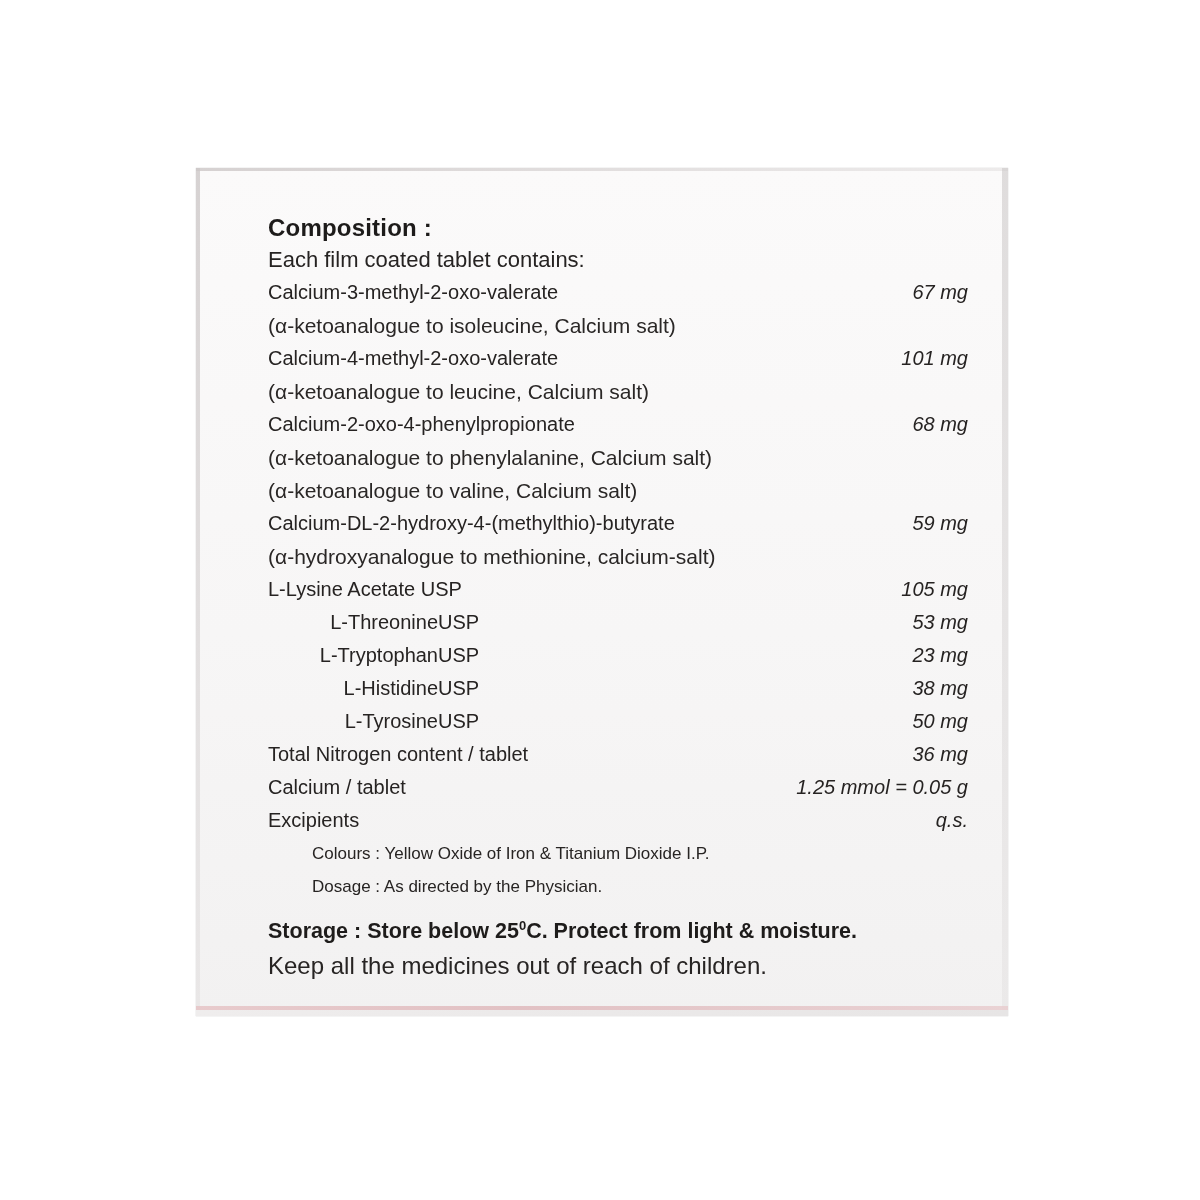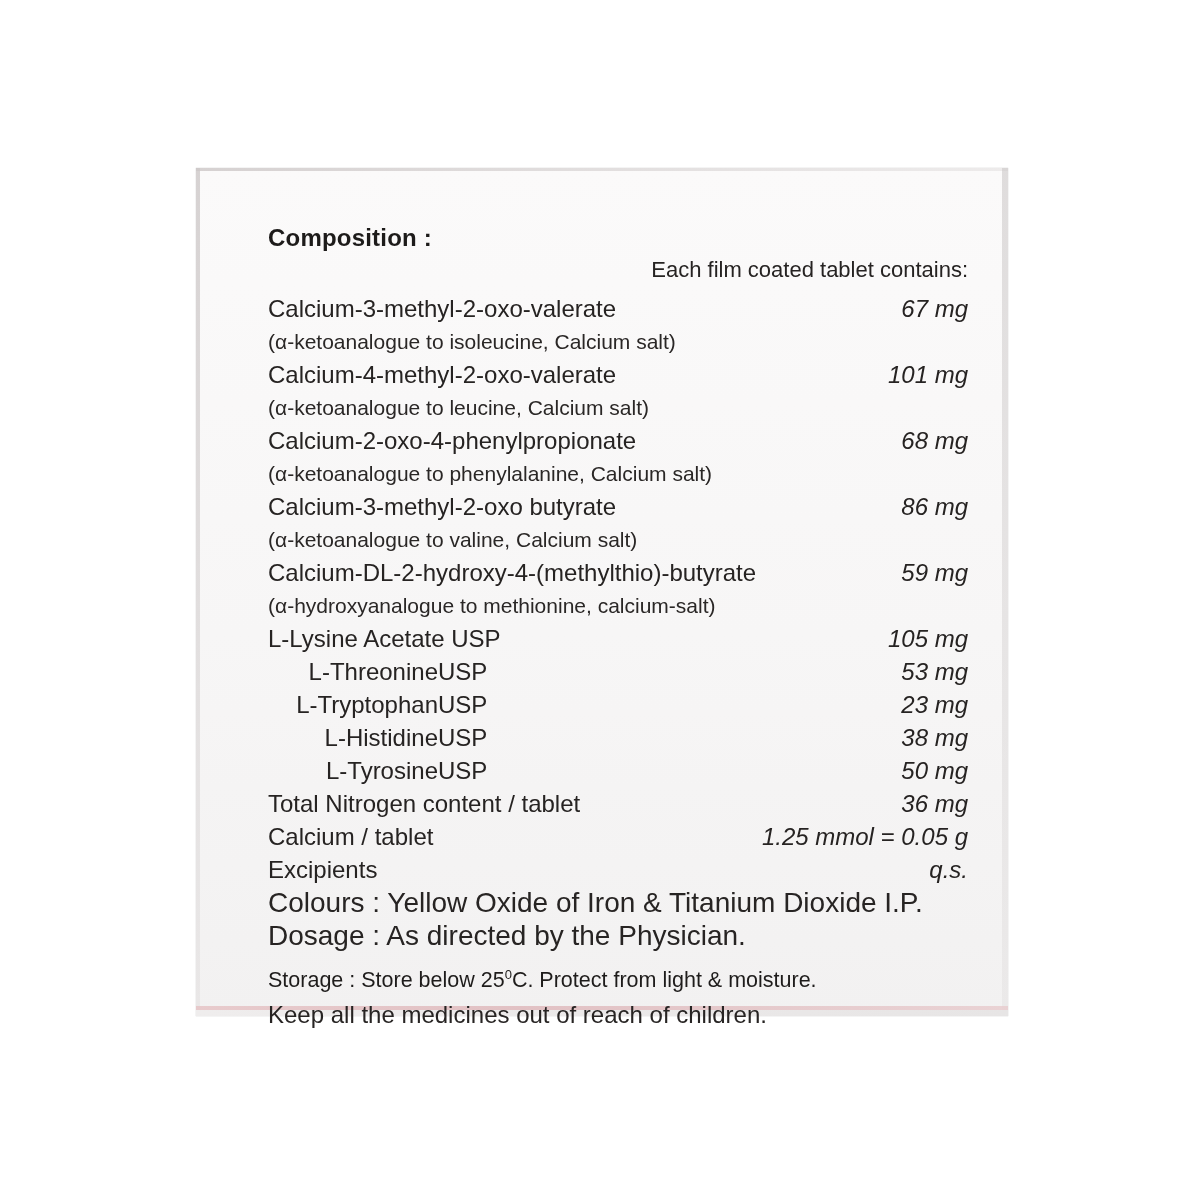--- a/index.html
+++ b/index.html
@@ -55,45 +55,44 @@
   .edge-bottom {
     position: absolute;
     left: 0; bottom: 0; width: 100%; height: 6px;
     background: linear-gradient(90deg, #efeded, #e7e5e5);
   }
 
   
   .panel {
     position: absolute;
     left: 72px;
-    top: 56px;
+    top: 46px;
     width: 700px;
     color: #23201f;
   }
 
   .heading {
     font-size: 24px;
     font-weight: bold;
     letter-spacing: 0.2px;
     margin-bottom: 5px;
     color: #1d1b1a;
   }
 
   .subheading {
     font-size: 22px;
-    margin-bottom: 9px;
+    margin-bottom: 3px;
     color: #262322;
-    text-align: right;
   }
 
   .row {
     display: flex;
     align-items: baseline;
     justify-content: space-between;
-    font-size: 24px;
+    font-size: 20px;
     line-height: 33px;
     color: #262322;
     white-space: nowrap;
   }
 
   .row .name {
     flex: 0 1 auto;
   }
 
   .row .amount {
@@ -109,32 +108,33 @@
     color: #2a2726;
   }
 
   .usp-name {
     display: inline-block;
     min-width: 170px;
     text-align: right;
   }
 
   .plainline {
-    font-size: 28px;
+    font-size: 17px;
     line-height: 33px;
     color: #272423;
+    margin-left: 44px;
   }
 
   .bold-inline {
     font-weight: normal;
   }
 
   .storage {
     font-size: 21.5px;
-    font-weight: normal;
+    font-weight: bold;
     line-height: 34px;
     margin-top: 6px;
     color: #1e1c1b;
   }
 
   .footer-note {
     font-size: 24px;
     line-height: 33px;
     color: #272423;
     margin-top: 1px;
@@ -173,24 +173,20 @@
         <span class="amount">101 mg</span>
       </div>
       <div class="sub">(α-ketoanalogue to leucine, Calcium salt)</div>
 
       <div class="row">
         <span class="name">Calcium-2-oxo-4-phenylpropionate</span>
         <span class="amount">68 mg</span>
       </div>
       <div class="sub">(α-ketoanalogue to phenylalanine, Calcium salt)</div>
 
-      <div class="row">
-        <span class="name">Calcium-3-methyl-2-oxo butyrate</span>
-        <span class="amount">86 mg</span>
-      </div>
       <div class="sub">(α-ketoanalogue to valine, Calcium salt)</div>
 
       <div class="row">
         <span class="name">Calcium-DL-2-hydroxy-4-(methylthio)-butyrate</span>
         <span class="amount">59 mg</span>
       </div>
       <div class="sub">(α-hydroxyanalogue to methionine, calcium-salt)</div>
 
       <div class="row">
         <span class="name">L-Lysine Acetate USP</span>

